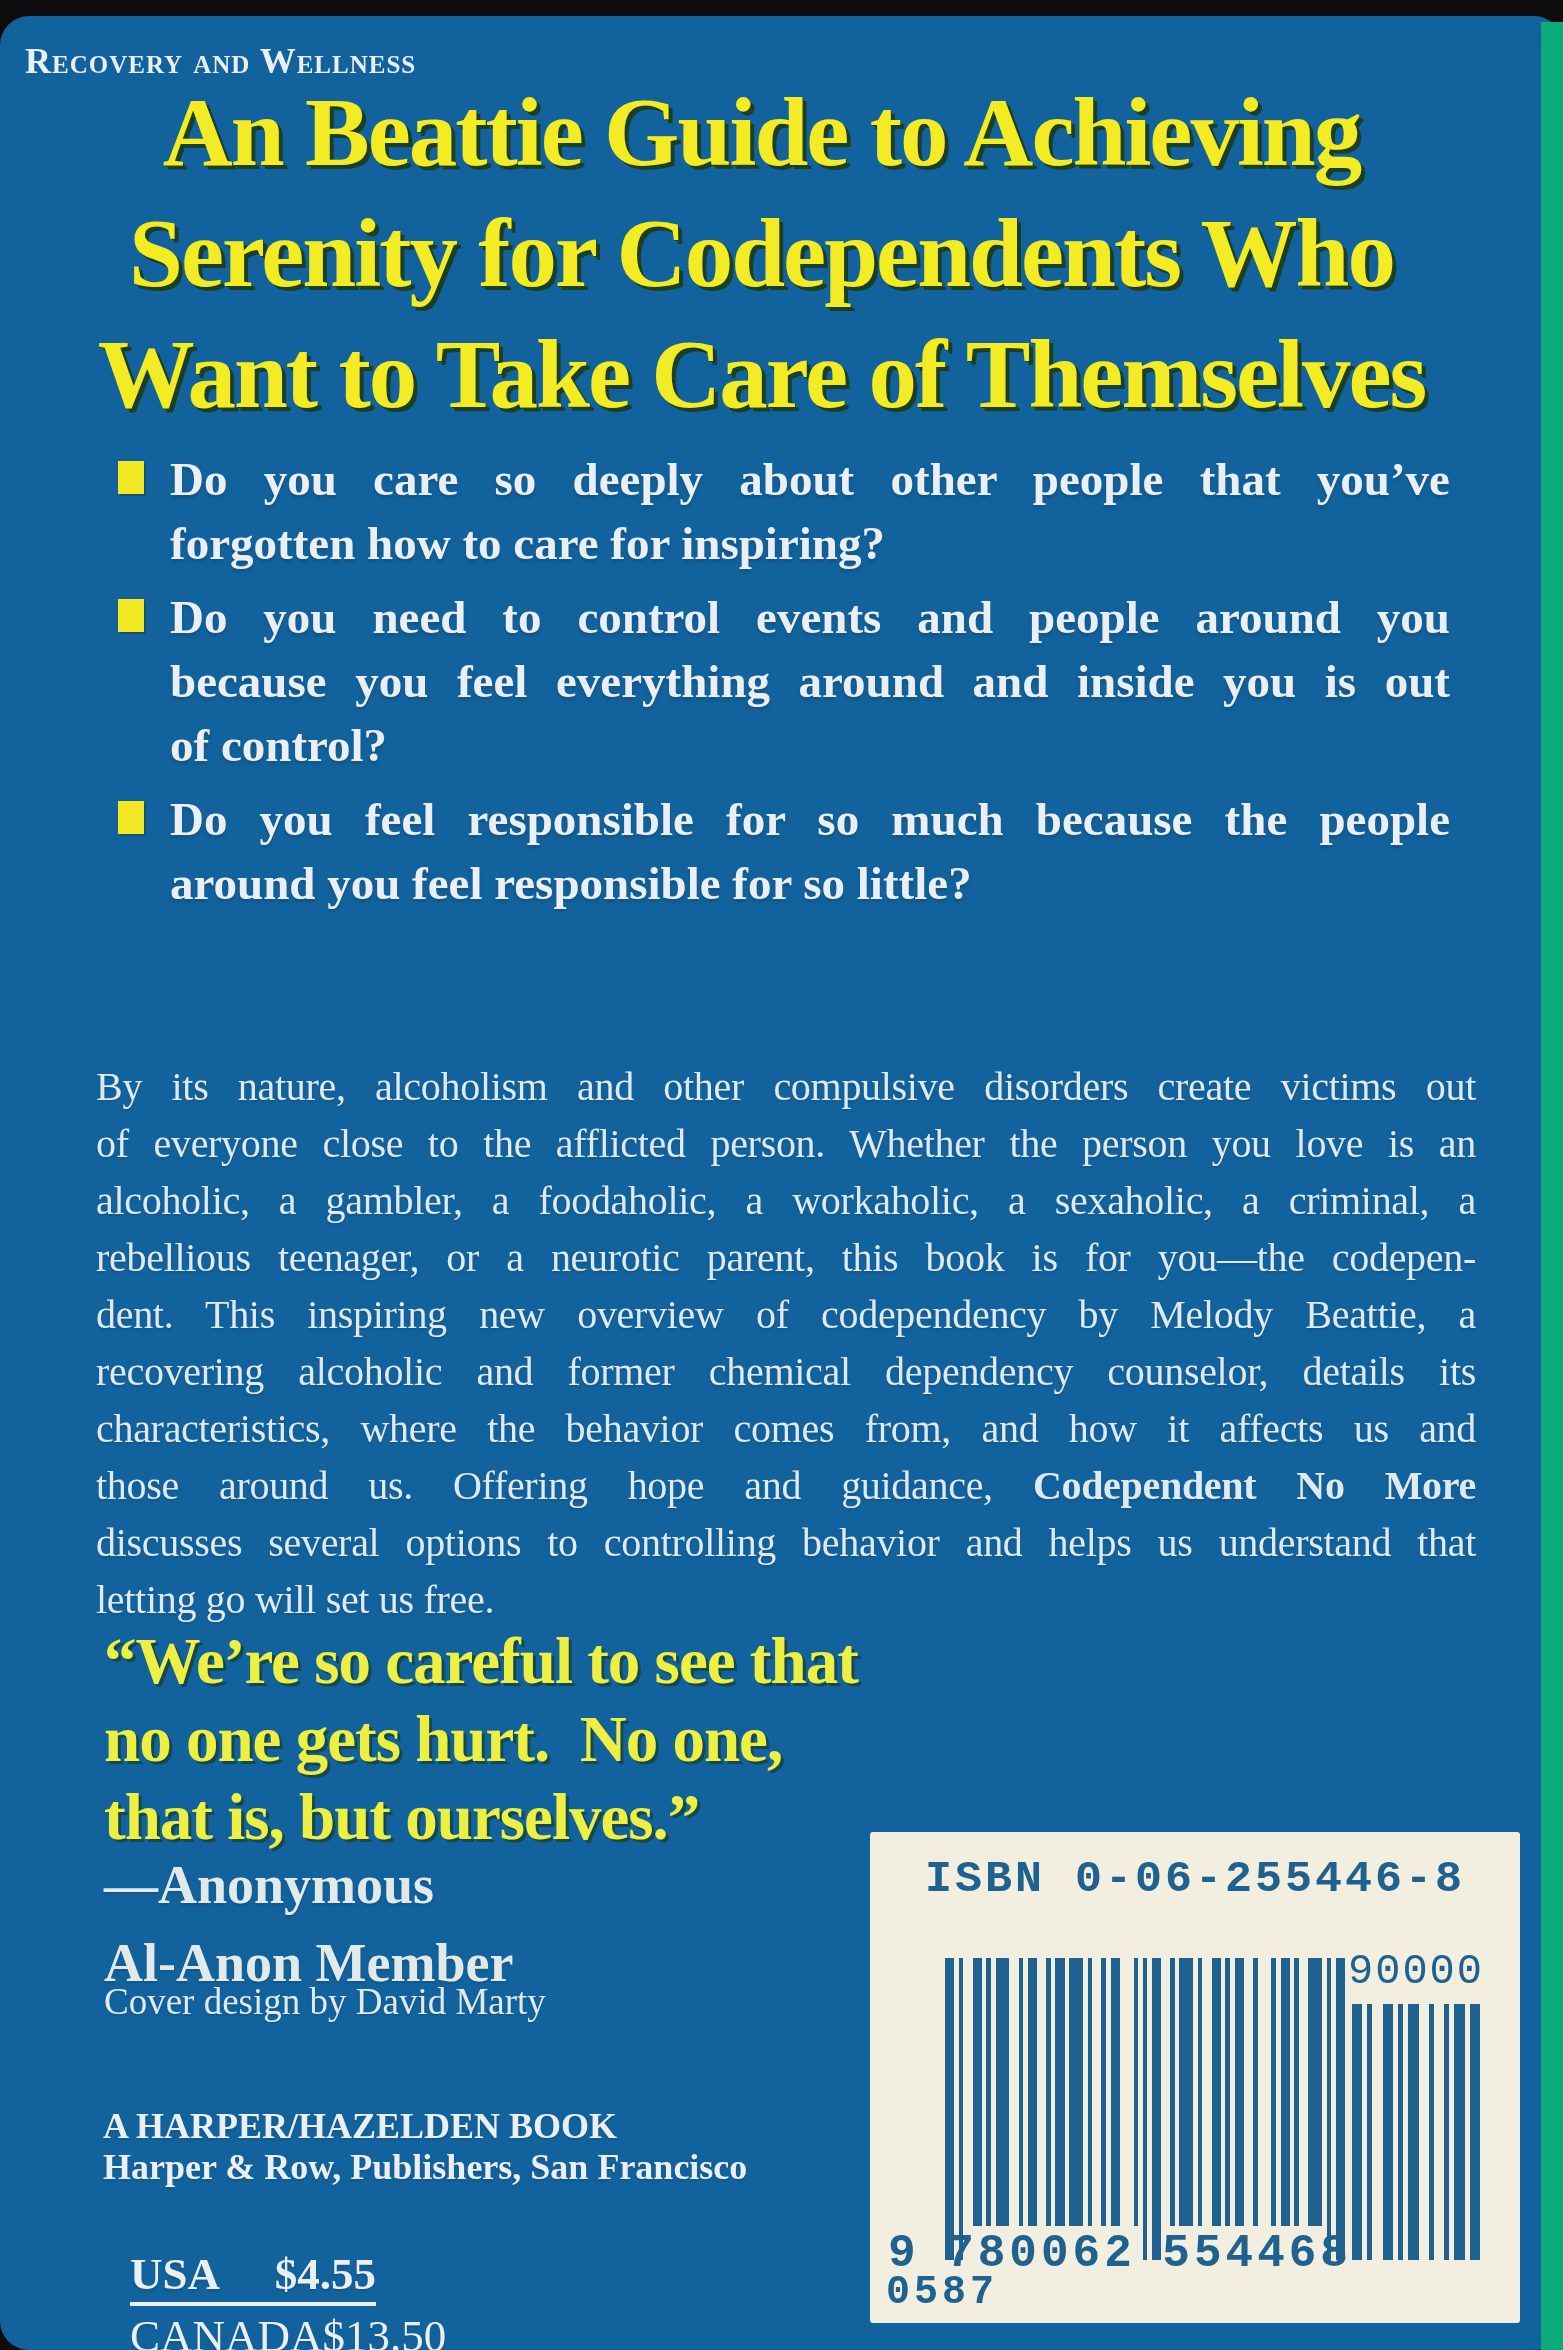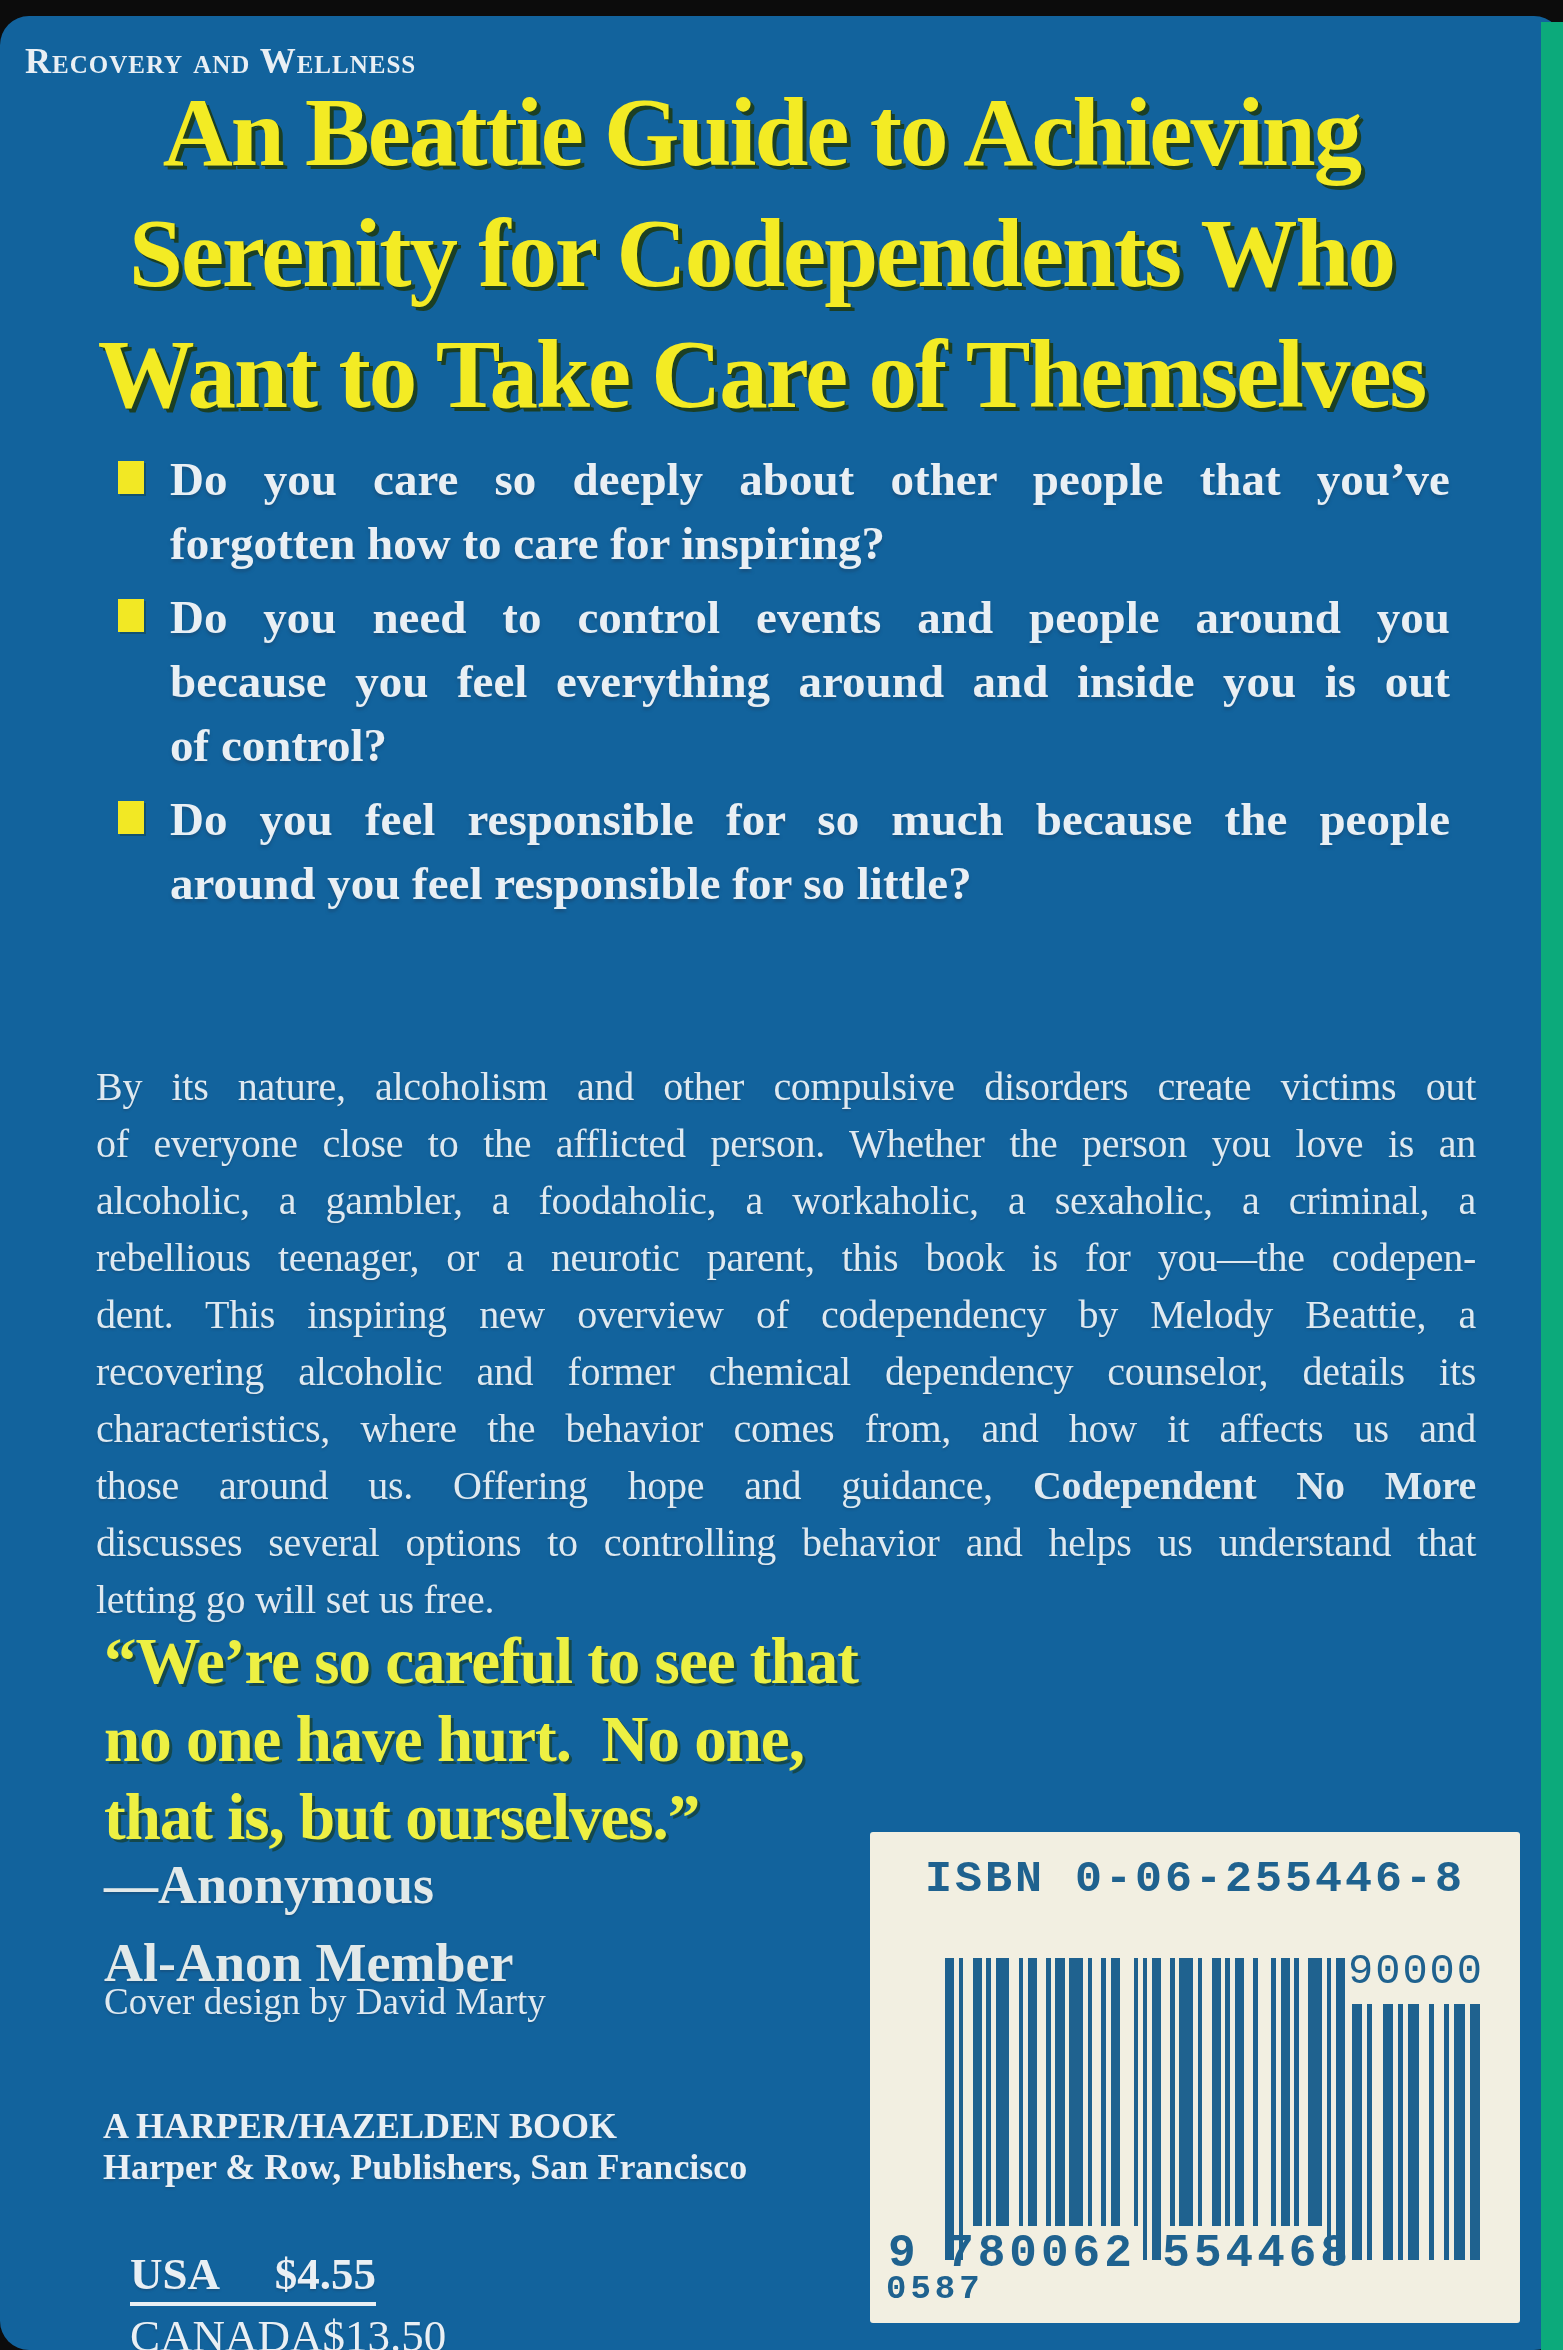--- a/index.html
+++ b/index.html
@@ -60,21 +60,21 @@
   .isbn{position:absolute;left:0;right:0;top:22px;text-align:center;
         font-weight:bold;font-size:45px;letter-spacing:3px;}
   .bars{position:absolute;}
   .bars i{position:absolute;top:0;background:var(--barcode_ink,#1f628f);}
   #mainbars{left:75px;top:126px;width:400px;height:302px;}
   #addonbars{left:482px;top:172px;width:128px;height:256px;}
   .pricecode{position:absolute;left:462px;top:116px;width:168px;text-align:center;
              font-size:42px;letter-spacing:2px;}
   .eandigits{position:absolute;left:18px;top:396px;width:464px;display:flex;
              justify-content:space-between;font-size:46px;font-weight:bold;letter-spacing:4px;}
-  .printcode{position:absolute;left:16px;top:438px;font-size:34px;font-weight:bold;letter-spacing:4px;}
+  .printcode{position:absolute;left:16px;top:438px;font-size:40px;font-weight:bold;letter-spacing:4px;}
 </style>
 </head>
 <body>
 
 <div class="page">
   <div class="edge-strip"></div>
   <div class="cover">
 
     <div class="category">Recovery and Wellness</div>
 
@@ -111,21 +111,21 @@
       <div class="pline"><span>dent. This inspiring new overview of codependency by Melody Beattie, a</span><span class="pbold"></span></div>
       <div class="pline"><span>recovering alcoholic and former chemical dependency counselor, details its</span><span class="pbold"></span></div>
       <div class="pline"><span>characteristics, where the behavior comes from, and how it affects us and</span><span class="pbold"></span></div>
       <div class="pline"><span>those around us. Offering hope and guidance, </span><span class="pbold">Codependent No More</span></div>
       <div class="pline"><span>discusses several options to controlling behavior and helps us understand that</span><span class="pbold"></span></div>
       <div class="pline last"><span>letting go will set us free.</span><span class="pbold"></span></div>
     </div>
 
     <div class="quote">
       <div class="q-line">“We’re so careful to see that</div>
-      <div class="q-line">no one have hurt.  No one,</div>
+      <div class="q-line">no one gets hurt.  No one,</div>
       <div class="q-line">that is, but ourselves.”</div>
     </div>
 
     <div class="attrib">
       <div>—Anonymous</div>
       <div>Al-Anon Member</div>
     </div>
 
     <div class="credit">Cover design by David Marty</div>
 

